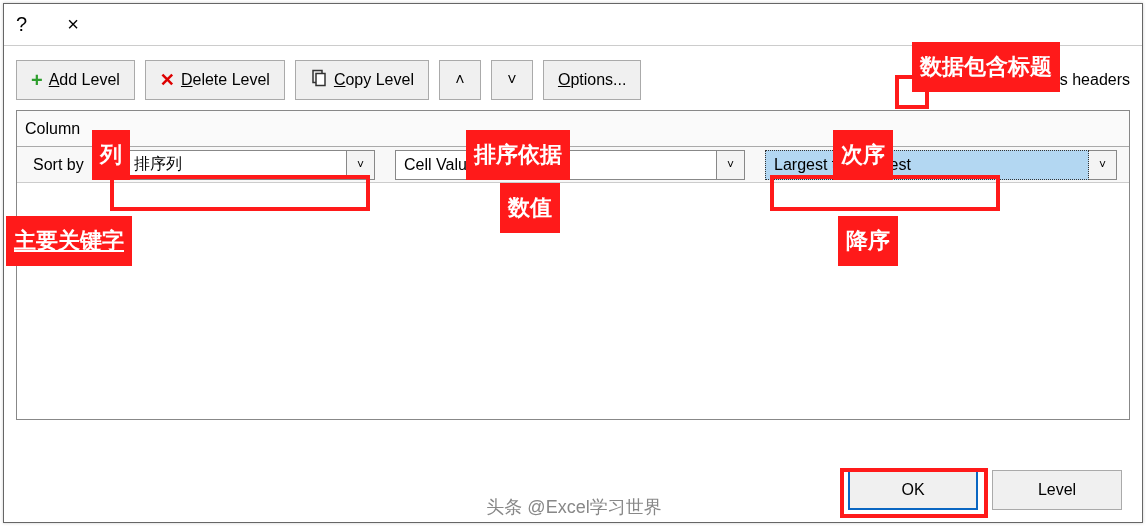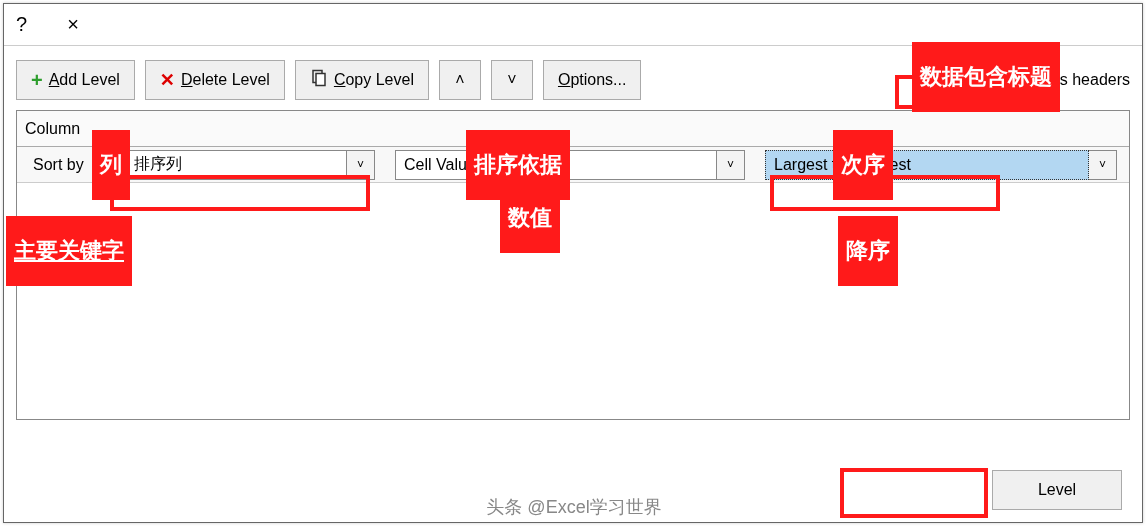--- a/index.html
+++ b/index.html
@@ -102,21 +102,21 @@
   }
   .footer .btn { width: 130px; justify-content: center; }
   .ok-btn { border: 2px solid #0a66c2; }
   
   .anno {
     position: absolute;
     background: #ff1a1a;
     color: #fff;
     font-weight: bold;
     font-size: 22px;
-    padding: 20px 8px;
+    padding: 10px 8px;
     z-index: 50;
     font-family: "Microsoft YaHei", sans-serif;
     white-space: nowrap;
   }
   .redbox {
     position: absolute;
     border: 4px solid #ff1a1a;
     z-index: 40;
     pointer-events: none;
   }
@@ -206,20 +206,23 @@
           <div class="combo sel" style="flex:1;">
             <span>Largest to Smallest</span>
           </div>
           <div class="combo-arrow-btn">˅</div>
         </div>
       </div>
     </div>
   </div>
 
   <div class="footer">
+    <div class="btn ok-btn">
+      <span>OK</span>
+    </div>
     <div class="btn">
       <span>Level</span>
     </div>
   </div>
 
 </div>
 
 <div class="redbox" style="left:895px; top:75px; width:34px; height:34px;"></div>
 <div class="redbox" style="left:110px; top:175px; width:260px; height:36px;"></div>
 <div class="redbox" style="left:770px; top:175px; width:230px; height:36px;"></div>

